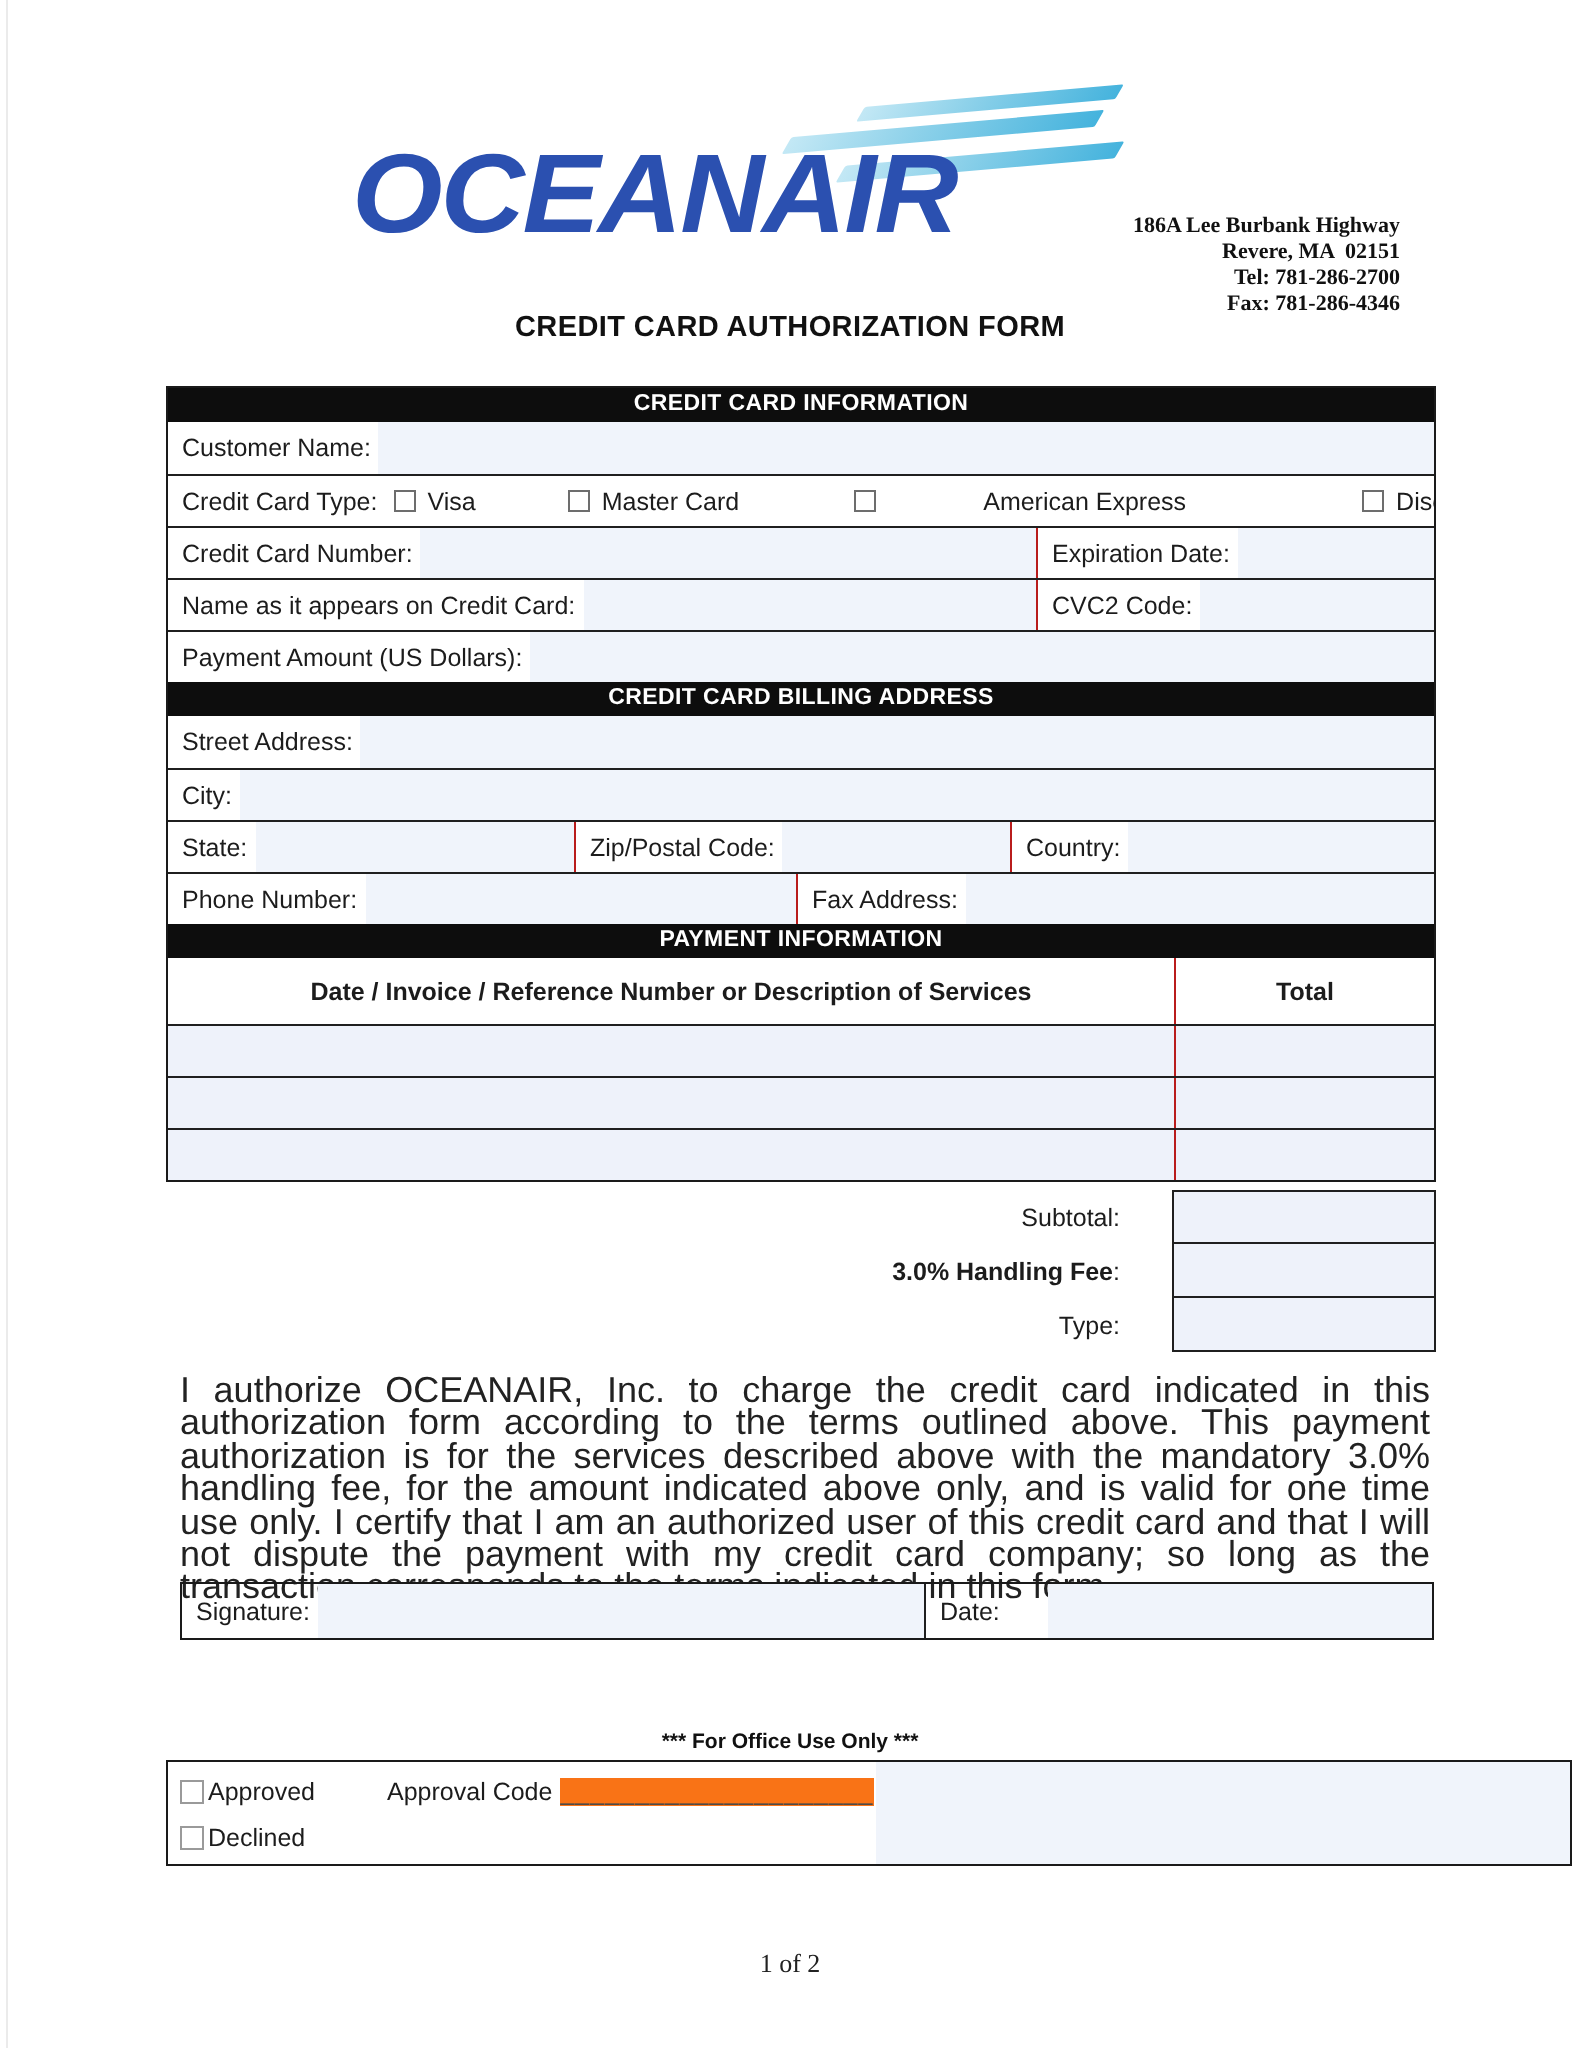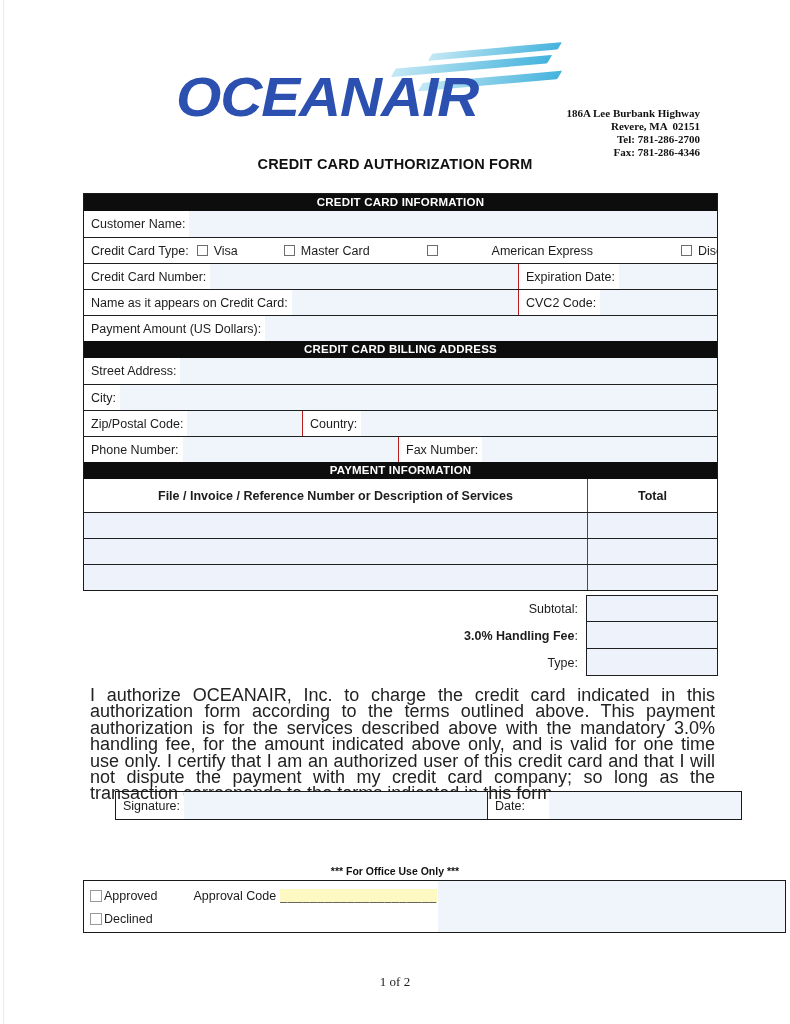--- a/index.html
+++ b/index.html
@@ -67,35 +67,35 @@
   .pay-head { height:33px; }
   .pay-head .cell { justify-content:center; font-weight:bold; font-size:12.5px; }
   .desc-col { flex:0 0 503px; }
   .total-col { flex:1; }
   .empty-row .cell { background:#eef2fa; }
 
   
   .subtotals { position:absolute; left:83px; top:595px; width:635px; }
   .sub-row { display:flex; align-items:stretch; height:27px; }
   .sub-lbl { flex:1; display:flex; align-items:center; justify-content:flex-end;
-             padding-right:8px; font-size:12.5px; }
+             padding-right:26px; font-size:12.5px; }
   .sub-cell { flex:0 0 132px; background:#eef2fa; border:1px solid #1f1f1f; }
   .sub-row + .sub-row .sub-cell { border-top:none; }
   .bold-lbl { font-weight:bold; }
 
   
   .auth-paragraph {
     position:absolute; left:90px; top:687px; width:625px;
     font-size:18px; line-height:16.4px; text-align:justify; color:#222;
   }
 
   
   .sign-table {
     position:absolute; left:90px; top:791px; width:627px; height:29px;
-    border:1.5px solid #1a1a1a; display:flex;margin-left:25px;
+    border:1.5px solid #1a1a1a; display:flex;
   }
   .sign-cell { display:flex; align-items:center; overflow:hidden; }
   .sign-cell.sig { flex:0 0 371px; }
   .sign-cell.date { flex:1; border-left:1px solid #1f1f1f;gap:20px; }
 
   
   .office-title {
     position:absolute; left:0; top:865px; width:100%; text-align:center;
     font-weight:bold; font-size:10.5px; color:#111;
   }
@@ -103,21 +103,21 @@
     position:absolute; left:83px; top:880px; width:703px; height:53px;
     border:1.5px solid #1a1a1a; background:#fff;
   }
   .office-blue { position:absolute; left:354px; top:0; right:0; bottom:0; background:#f0f4fb; }
   .office-row { position:absolute; left:6px; display:flex; align-items:center; font-size:12.5px; }
   .office-row.r1 { top:8px; }
   .office-row.r2 { top:31px; }
   .cb-office { display:inline-block; width:12px; height:12px; border:1.5px solid #9a9a9a;
                background:#fff; margin-right:2px; flex:0 0 auto; }
   .approval-label { margin-left:36px; }
-  .blank-line { display:inline-block; background:#fef9c3; color:#4a4a4a;
+  .blank-line { display:inline-block; background:#f97316; color:#4a4a4a;
                 font-size:12.5px; letter-spacing:0.5px; margin-left:4px;
                 white-space:nowrap; line-height:14px;text-align:right; }
 
   .page-num {
     position:absolute; left:0; top:974px; width:100%; text-align:center;
     font-family:"Liberation Serif","DejaVu Serif",serif; font-size:13px; color:#222;
   }
 </style>
 </head>
 <body>
@@ -206,45 +206,49 @@
   </div>
 
   <div class="row">
     <div class="cell" style="flex:1;">
       <span class="lbl">City:</span>
       <span class="fill"></span>
     </div>
   </div>
 
   <div class="row">
+    <div class="cell" style="flex:0 0 203px;">
+      <span class="lbl">State:</span>
+      <span class="fill"></span>
+    </div>
     <div class="cell" style="flex:0 0 218px;">
       <span class="lbl">Zip/Postal Code:</span>
       <span class="fill"></span>
     </div>
     <div class="cell" style="flex:1;">
       <span class="lbl">Country:</span>
       <span class="fill"></span>
     </div>
   </div>
 
   <div class="row">
     <div class="cell" style="flex:0 0 314px;">
       <span class="lbl">Phone Number:</span>
       <span class="fill"></span>
     </div>
     <div class="cell" style="flex:1;">
-      <span class="lbl">Fax Number:</span>
+      <span class="lbl">Fax Address:</span>
       <span class="fill"></span>
     </div>
   </div>
 
   <div class="bar">PAYMENT INFORMATION</div>
 
   <div class="row pay-head">
-    <div class="cell desc-col">File / Invoice / Reference Number or Description of Services</div>
+    <div class="cell desc-col">Date / Invoice / Reference Number or Description of Services</div>
     <div class="cell total-col">Total</div>
   </div>
 
   <div class="row empty-row">
     <div class="cell desc-col"></div>
     <div class="cell total-col"></div>
   </div>
   <div class="row empty-row">
     <div class="cell desc-col"></div>
     <div class="cell total-col"></div>

